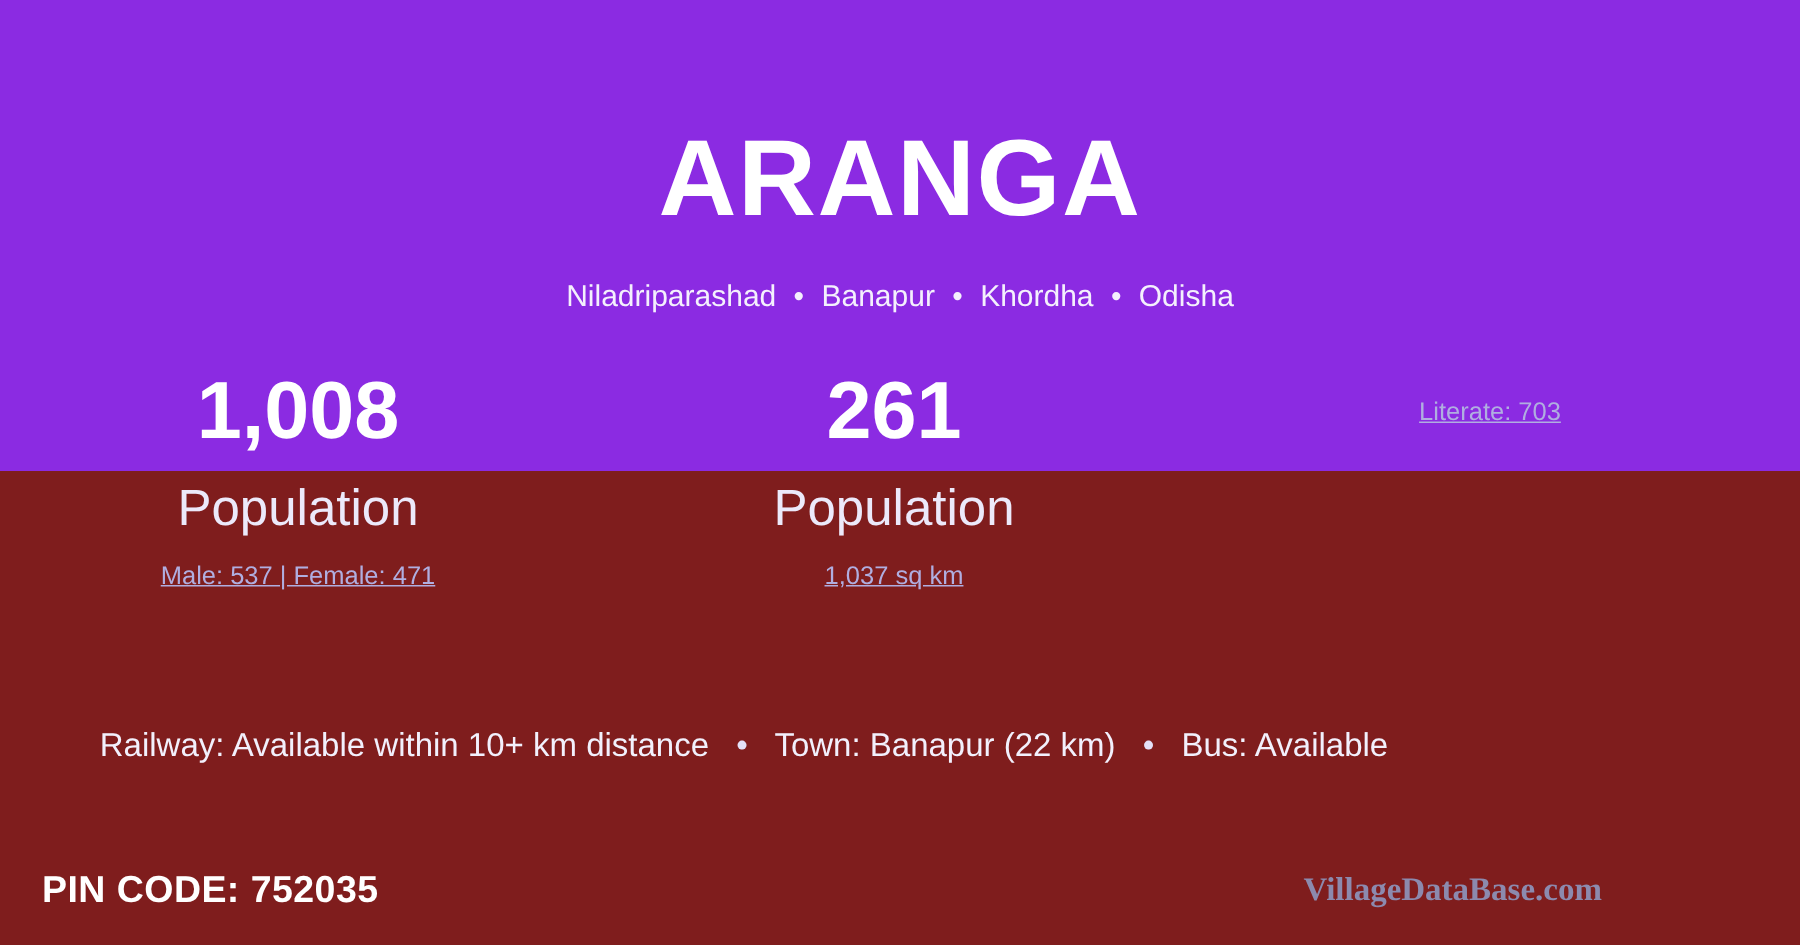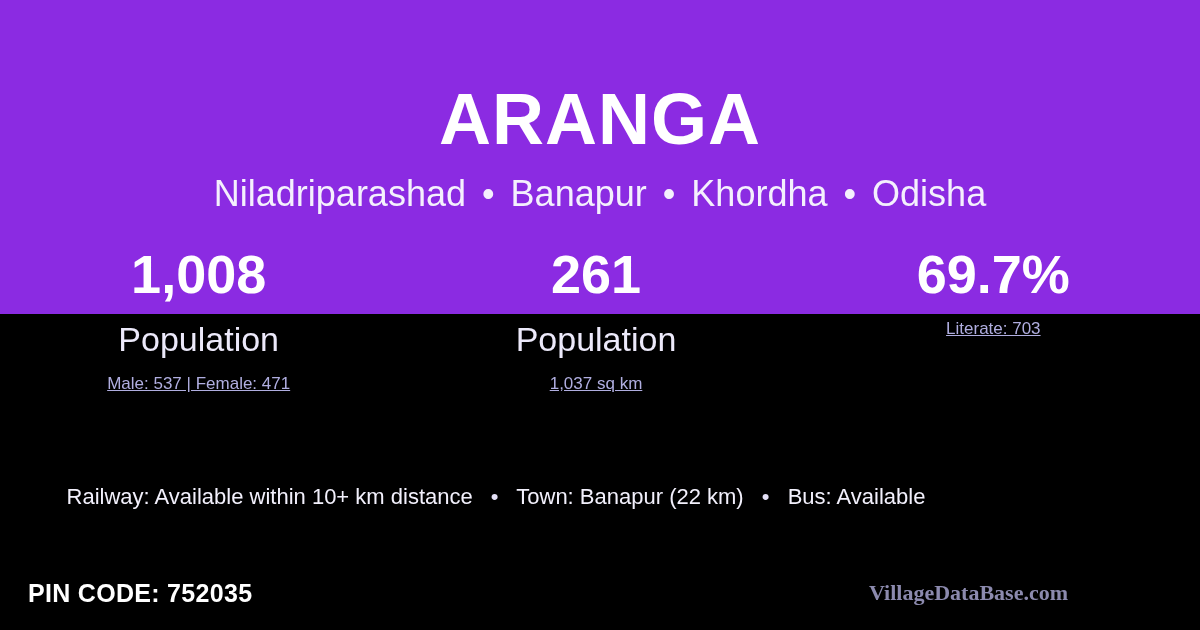--- a/index.html
+++ b/index.html
@@ -12,21 +12,21 @@
     height: 630px;
     overflow: hidden;
     font-family: "Liberation Sans", sans-serif;
     background: #1a0bb0;
   }
 
   .card {
     position: relative;
     width: 1200px;
     height: 630px;
-    background: #000000;
+    background: #7f1d1d;
     overflow: hidden;
   }
 
   
   .hero-band {
     position: absolute;
     left: 0;
     top: 0;
     width: 1200px;
     height: 314px;
@@ -47,23 +47,23 @@
     padding-top: 83px;
     font-size: 72px;
     font-weight: bold;
     line-height: 1.0;
     letter-spacing: 1px;
     color: #ffffff;
     font-family: "Liberation Sans", sans-serif;
   }
 
   .village-location {
-    margin: 0;
+    margin: 12px;
     padding-top: 21px;
-    font-size: 36px;
+    font-size: 20px;
     font-weight: normal;
     line-height: 1.0;
     color: #f4f0fd;
     font-family: "Liberation Sans", sans-serif;
   }
 
   .loc-sep {
     padding: 0 6px;
     color: #f4f0fd;
   }
@@ -186,21 +186,20 @@
       <div class="stat-sub">Male: 537 | Female: 471</div>
     </div>
 
     <div class="stat-col">
       <div class="stat-value">261</div>
       <div class="stat-label">Population</div>
       <div class="stat-sub">1,037 sq km</div>
     </div>
 
     <div class="stat-col">
-      <div class="stat-value">69.7%</div>
       <div class="stat-sub">Literate: 703</div>
     </div>
 
   </div>
 
   <div class="amenities">
     <span class="amen-item">Railway: Available within 10+ km distance</span>
     <span class="amen-sep">•</span>
     <span class="amen-item">Town: Banapur (22 km)</span>
     <span class="amen-sep">•</span>

